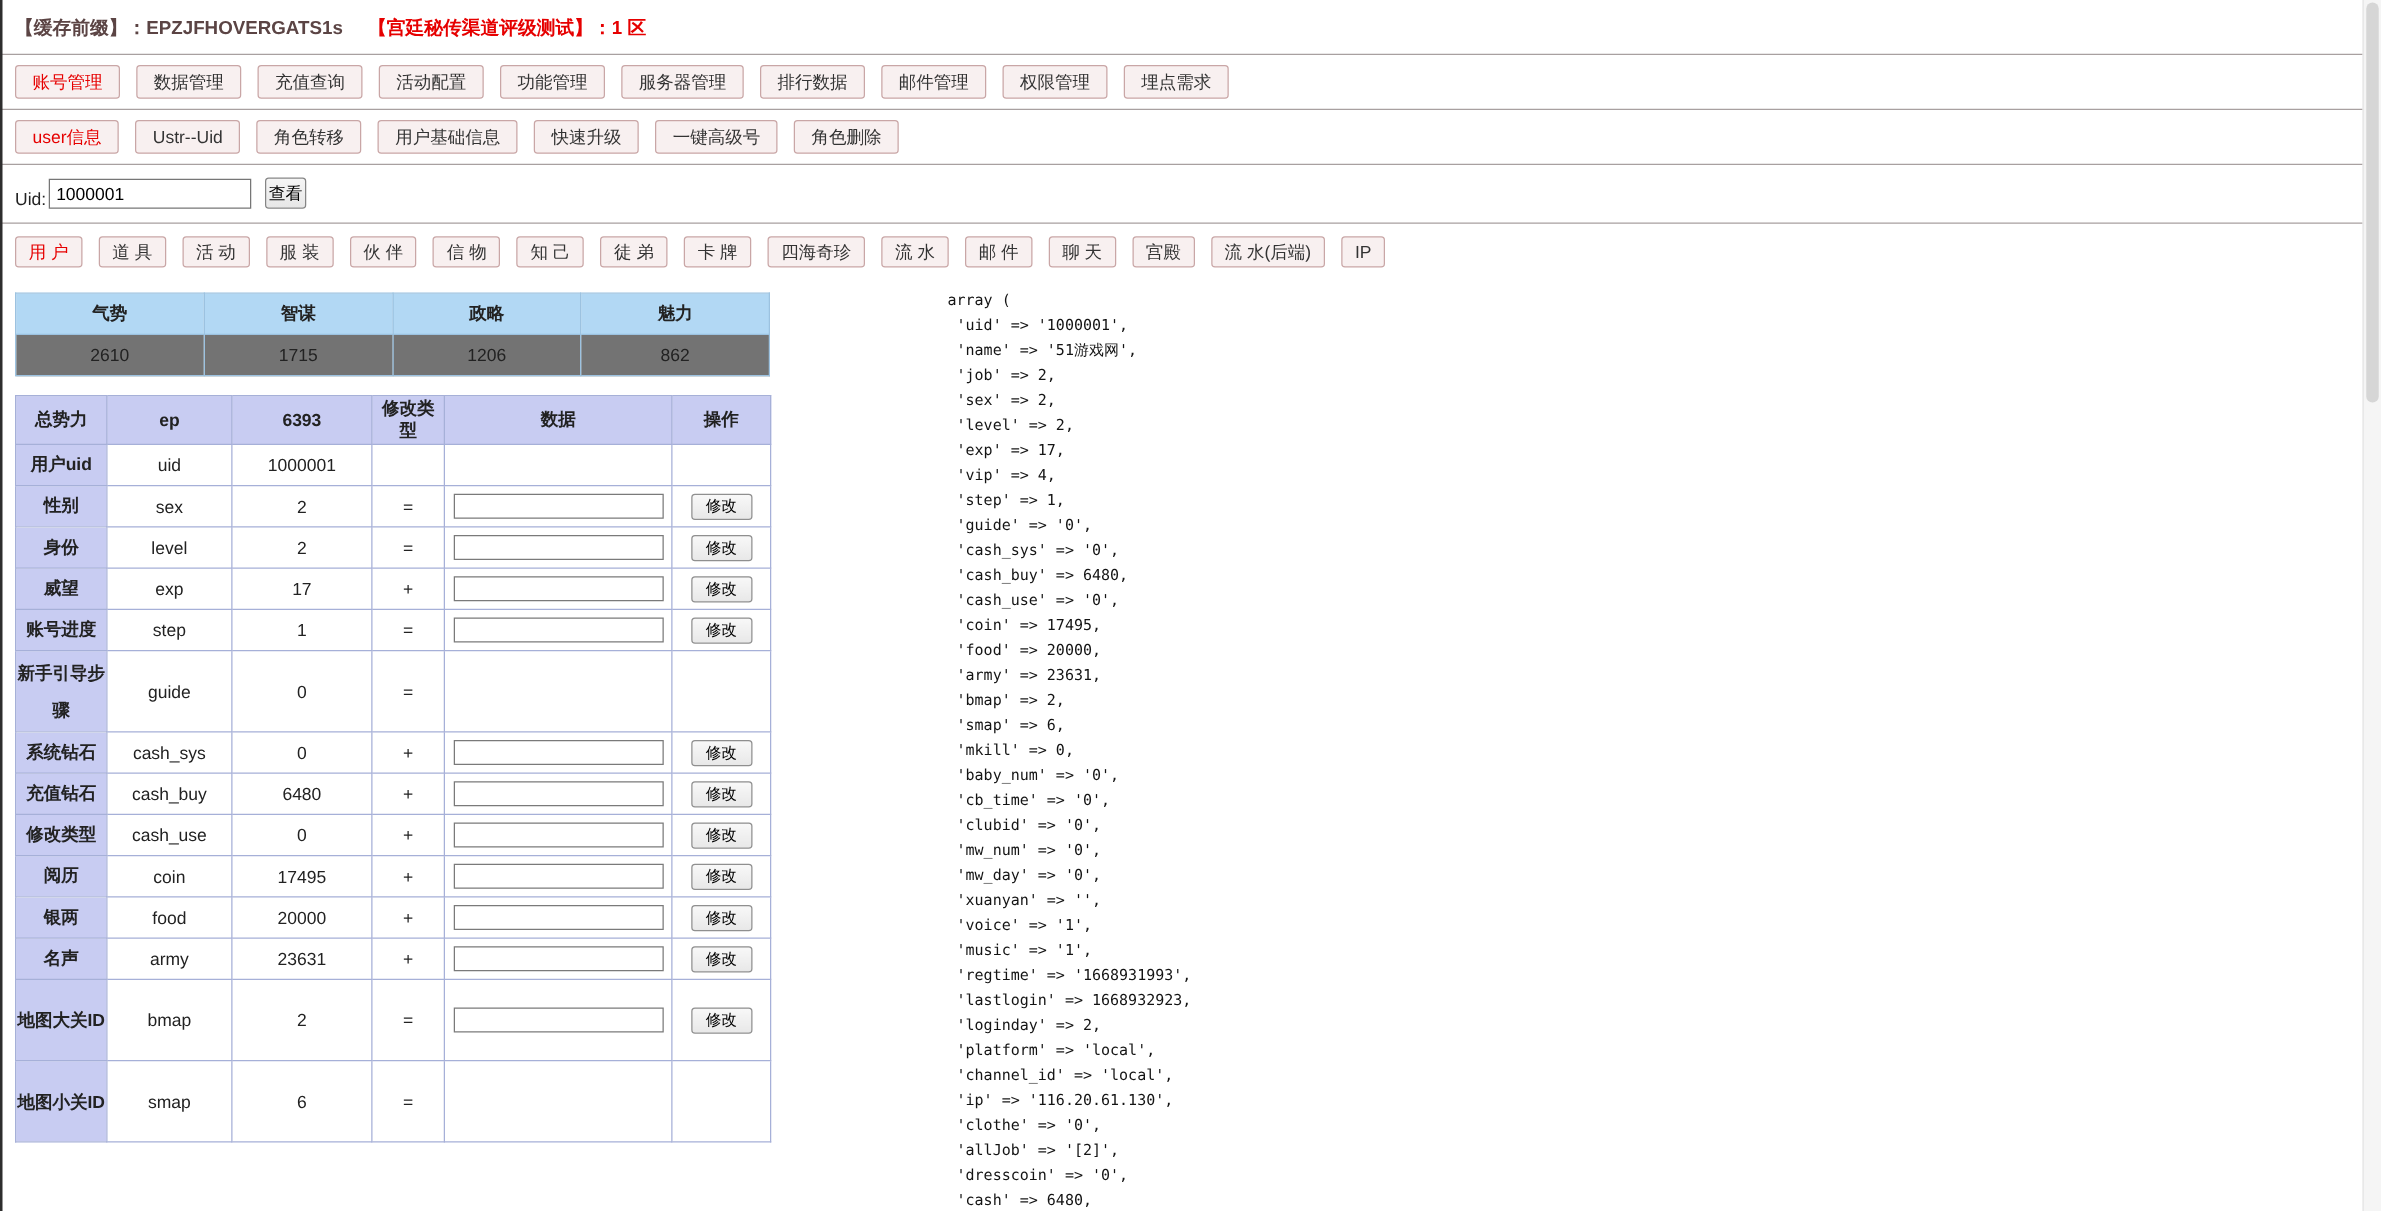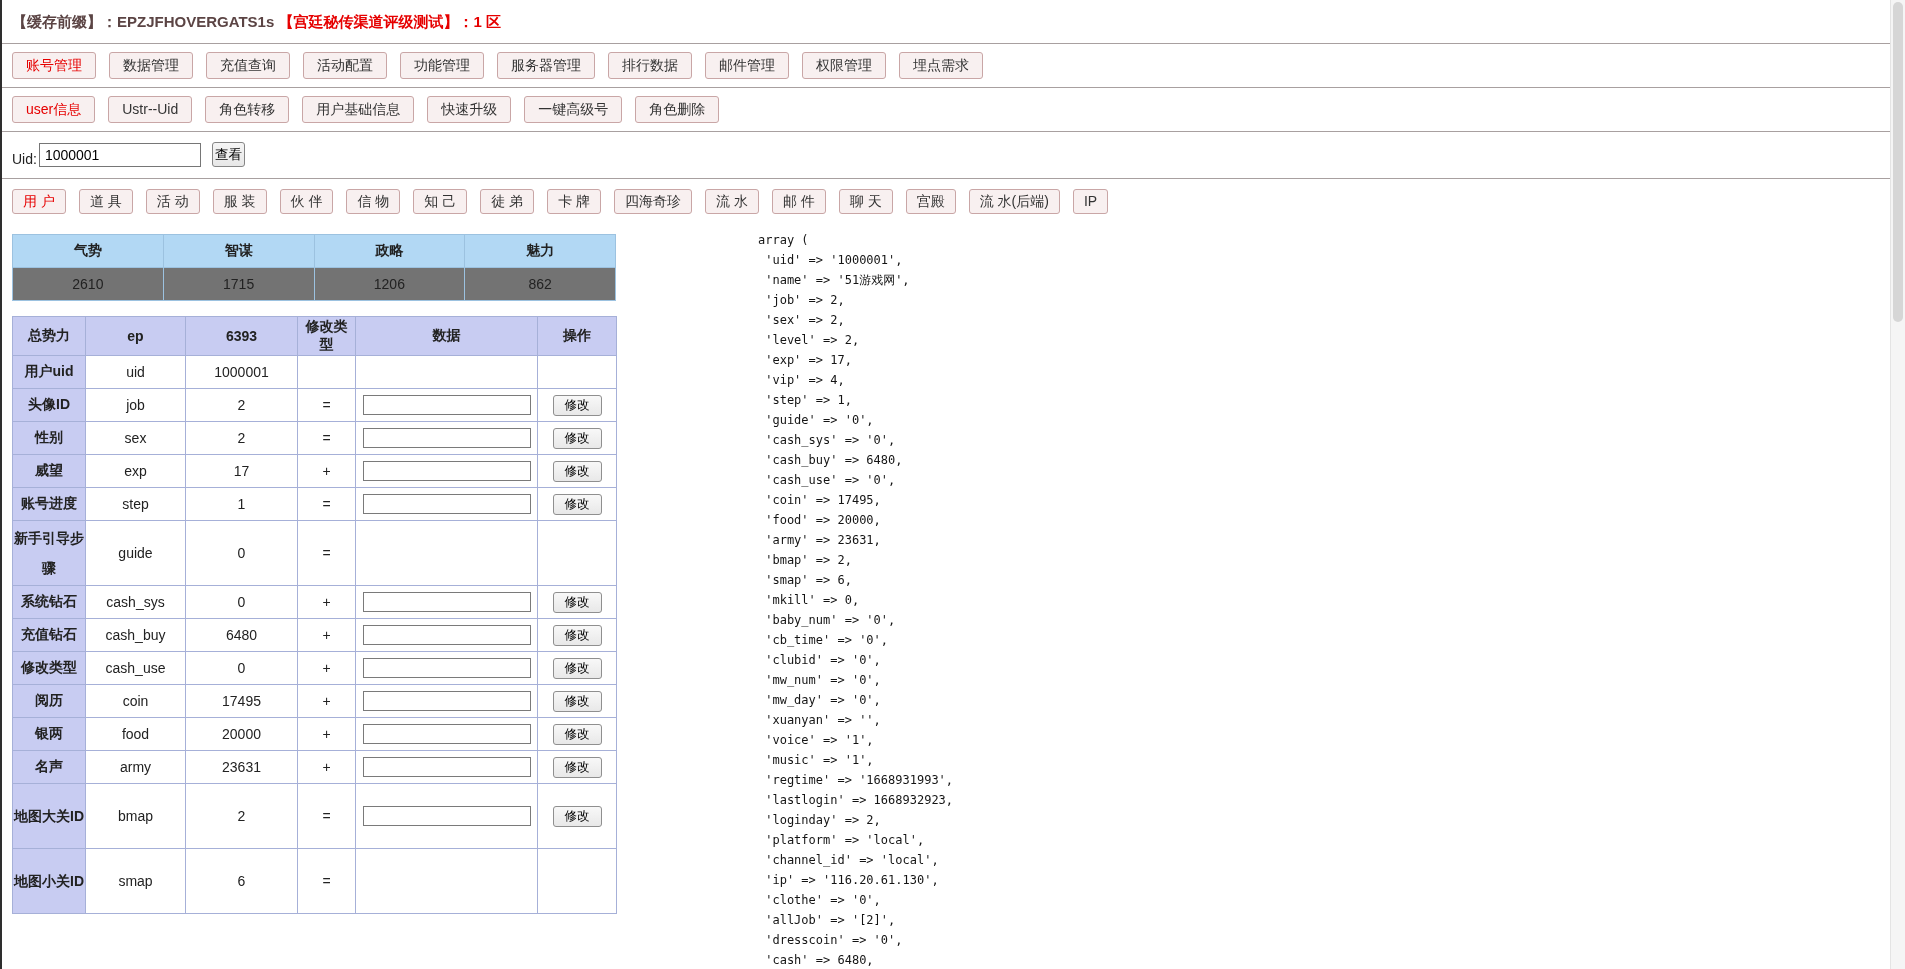--- a/index.html
+++ b/index.html
@@ -3,21 +3,21 @@
 <meta charset="utf-8">
 <style>
   html,body{margin:0;padding:0}
   body{
     width:1905px;height:969px;overflow:hidden;background:#fff;position:relative;
     font-family:"Liberation Sans","DejaVu Sans",sans-serif;color:#222;
   }
   .edge-strip{position:absolute;left:0;top:0;width:2px;height:969px;background:#2e2e2e;z-index:5}
   .hdr{padding:13px 12px 11px 12px;font-size:15px;font-weight:bold;white-space:nowrap}
   .hdr .prefix{color:var(--header-prefix)}
-  .hdr .server{color:var(--accent-red);}
+  .hdr .server{color:var(--accent-red);margin-left:16px}
   hr.sep{border:none;border-top:1px solid #a8a0a0;margin:0;height:0}
   .nav{display:flex;gap:13px;padding:8px 12px;align-items:center;flex-wrap:nowrap}
   .pill{
     background:var(--pill-bg);border:1px solid var(--pill-border);border-radius:3px;
     padding:4px 13px;font-size:14px;color:#333;font-family:inherit;cursor:pointer;white-space:nowrap;line-height:17px;
   }
   .pill.active{color:var(--accent-red)}
   .uid-row{display:flex;align-items:flex-end;padding:10px 12px 11px 12px;font-size:14px}
   .uid-row label{margin-right:2px}
   .uid-input{width:150px;height:20px;border:1px solid #767676;font-size:14px;padding:1px 5px;font-family:inherit}
@@ -160,30 +160,30 @@
     <tbody id="gm-body">
         <tr>
           <td class="rowhdr">用户uid</td>
           <td>uid</td>
           <td>1000001</td>
           <td></td>
           <td></td>
           <td></td>
         </tr>
         <tr>
-          <td class="rowhdr">头像ID</td>
-          <td>job</td>
-          <td>2</td>
-          <td>=</td>
-          <td><input class="data-input" style=""></td>
-          <td><button class="mod-btn">修改</button></td>
-        </tr>
-        <tr>
           <td class="rowhdr">性别</td>
           <td>sex</td>
+          <td>2</td>
+          <td>=</td>
+          <td><input class="data-input" style=""></td>
+          <td><button class="mod-btn">修改</button></td>
+        </tr>
+        <tr>
+          <td class="rowhdr">身份</td>
+          <td>level</td>
           <td>2</td>
           <td>=</td>
           <td><input class="data-input" style=""></td>
           <td><button class="mod-btn">修改</button></td>
         </tr>
         <tr>
           <td class="rowhdr">威望</td>
           <td>exp</td>
           <td>17</td>
           <td>+</td>

